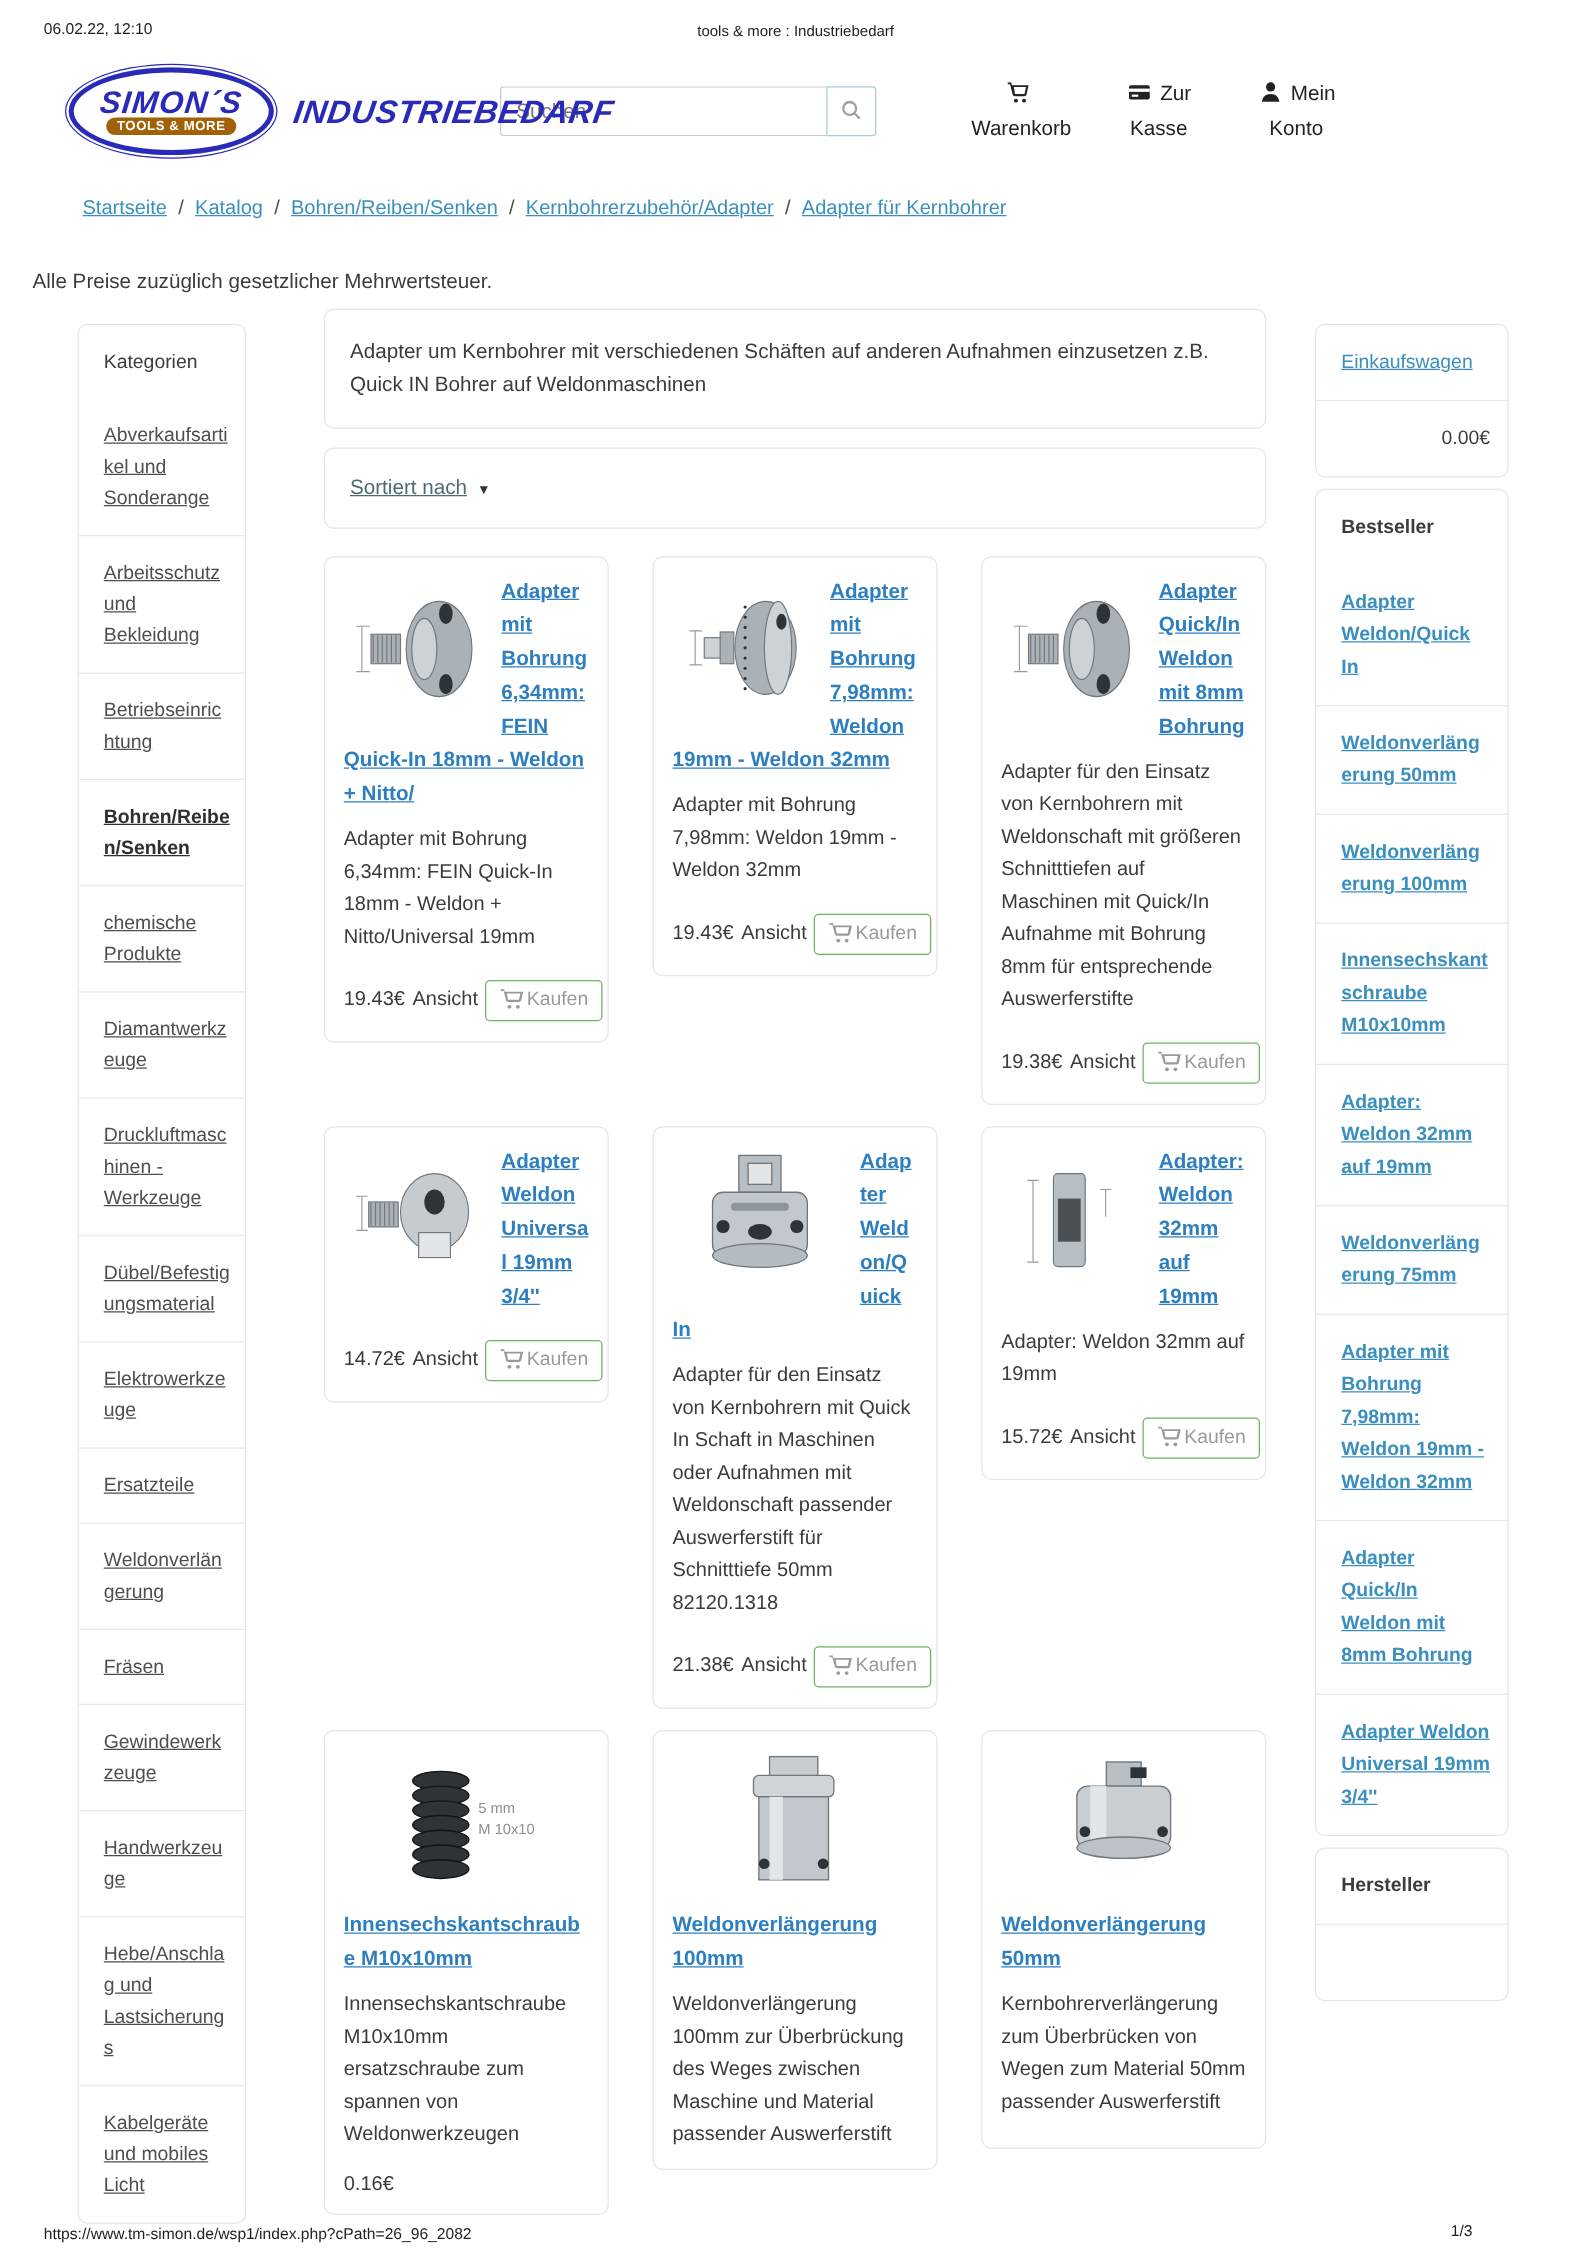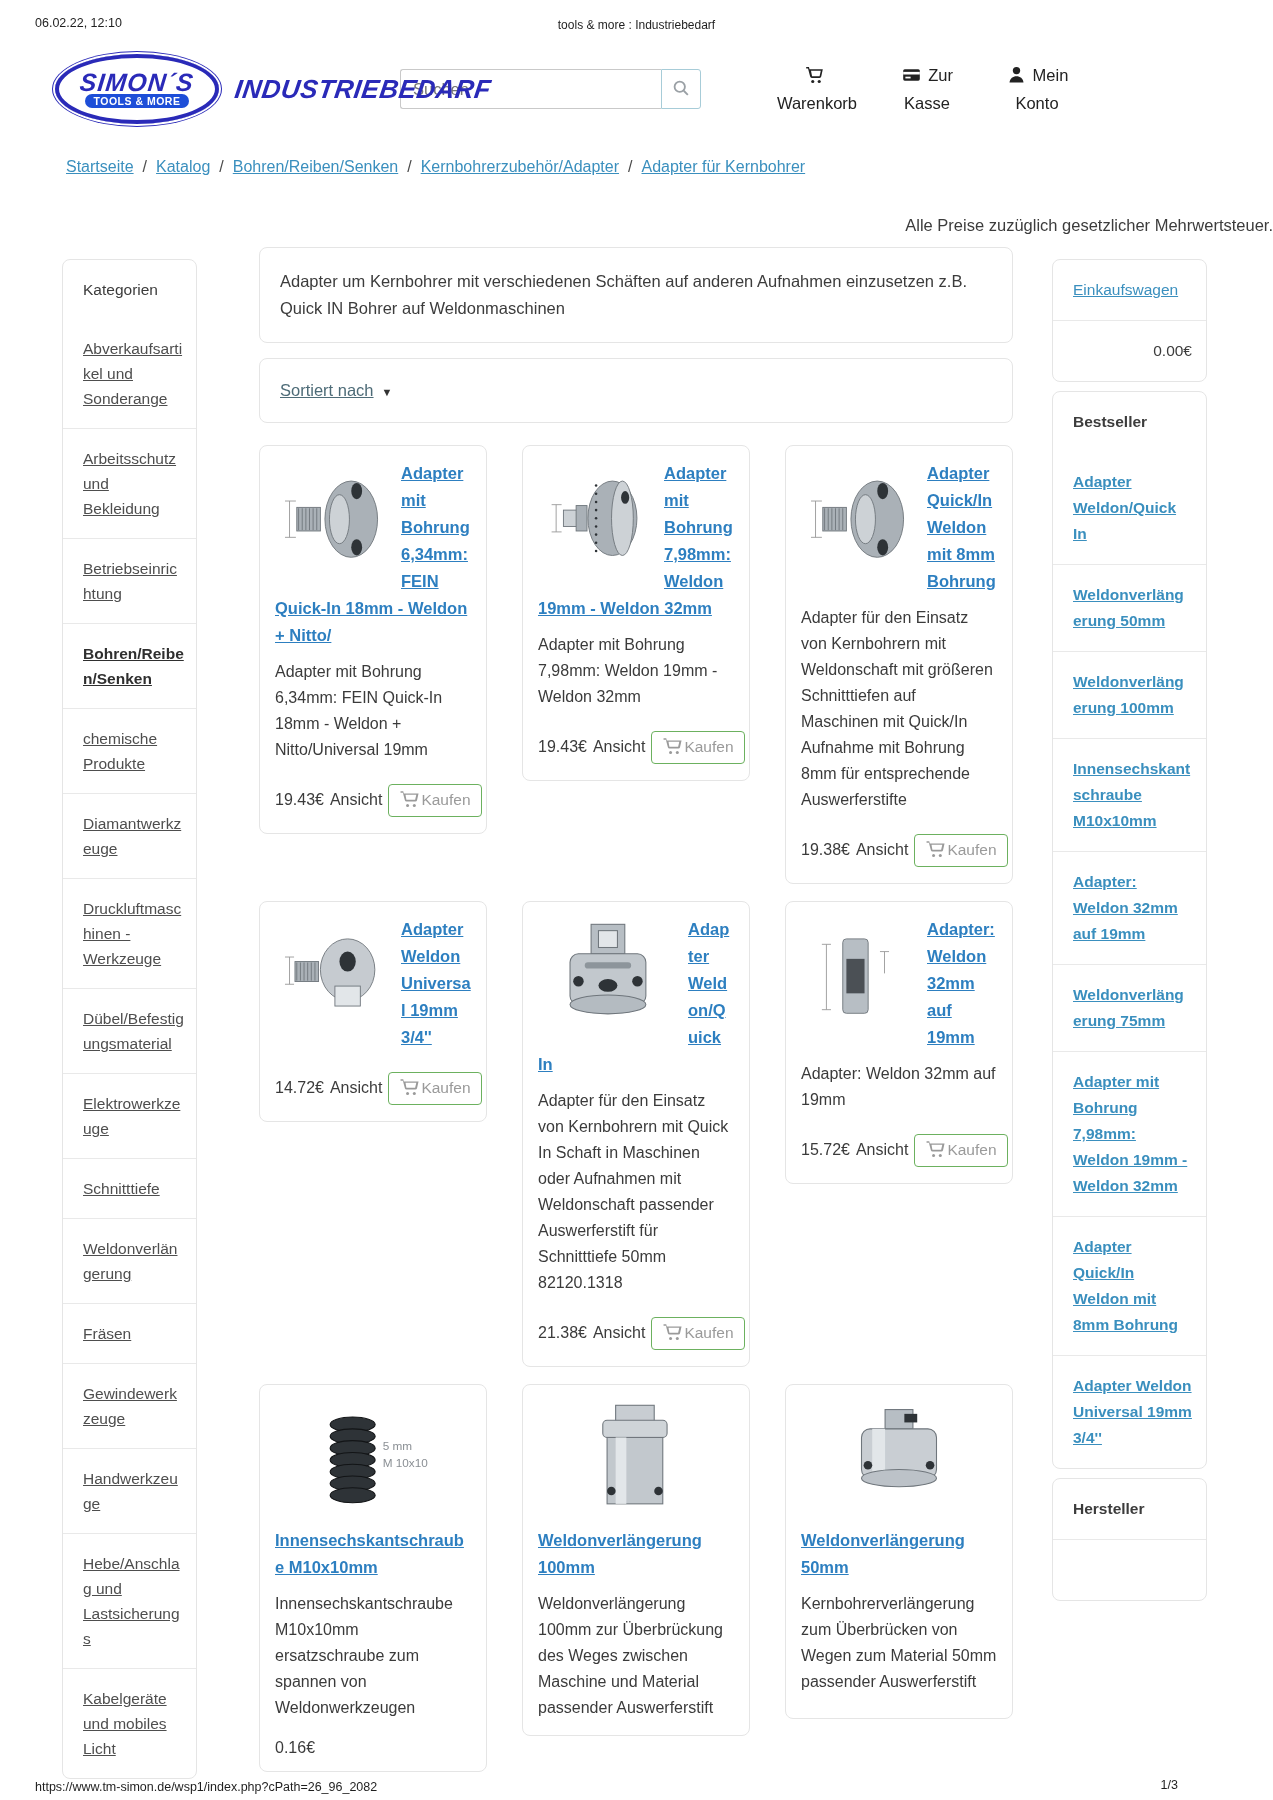--- a/index.html
+++ b/index.html
@@ -15,21 +15,21 @@
   .topbar .doc{position:absolute;left:0;right:0;top:18px;text-align:center;font-size:12px;}
   
   .header{display:flex;align-items:center;padding:10px 0 0 55px;height:86px;}
   .logo{display:flex;align-items:center;width:345px;}
   .logo-oval{
     width:156px;height:62px;border:4px solid #2a2ab8;border-radius:50%;
     box-shadow:0 0 0 2px #fff, 0 0 0 3px #2a2ab8;
     display:flex;flex-direction:column;align-items:center;justify-content:center;flex:0 0 auto;
   }
   .logo-name{font-style:italic;font-weight:bold;font-size:25px;color:#2a2ab8;letter-spacing:1px;transform:skewX(-6deg);line-height:24px;}
-  .logo-tag{background:#1d4ed8;color:#fff;font-size:10.5px;font-weight:bold;padding:1px 9px;border-radius:9px;letter-spacing:.5px;}
+  .logo-tag{background:#a16207;color:#fff;font-size:10.5px;font-weight:bold;padding:1px 9px;border-radius:9px;letter-spacing:.5px;}
   .logo-suffix{font-style:italic;font-weight:bold;font-size:26px;color:#2a2ab8;margin-left:16px;transform:skewX(-8deg);letter-spacing:.5px;white-space:nowrap;}
   .search{display:flex;margin-left:0;}
   .search input{
     width:236px;height:38px;border:1px solid #c9c9c9;border-right:none;border-radius:3px 0 0 3px;
     font-size:16.5px;color:#3c3c3c;padding:0 12px;outline:none;font-family:"Liberation Sans",sans-serif;
   }
   .search button{
     width:40px;height:40px;background:#fff;border:1px solid #a7ccd8;border-radius:0 3px 3px 0;
     display:flex;align-items:center;justify-content:center;padding:0;cursor:pointer;
   }
@@ -37,21 +37,21 @@
   .hdr-action{
     width:88px;margin-left:22px;text-align:center;font-size:16.5px;line-height:24px;color:#222;
     text-decoration:none;
   }
   .hdr-action .ic{display:inline-block;vertical-align:-4px;margin-right:6px;color:#222;}
   
   .breadcrumb{margin:24px 0 0 66px;font-size:16px;line-height:22px;}
   .breadcrumb a{color:#3a8fbe;text-decoration:underline;}
   .breadcrumb .sep{color:#4c4c4c;margin:0 9px;text-decoration:none;}
   
-  .notice{margin-top:38px;text-align:right;font-size:16.5px;color:#3c3c3c;}
+  .notice{margin-top:38px;text-align:left;font-size:16.5px;color:#3c3c3c;margin-left:26px;}
   
   .layout{display:flex;align-items:flex-start;margin-top:12px;padding-left:62px;}
   .panel{border:1px solid #e5e5e5;border-radius:8px;background:#fff;box-sizing:border-box;}
   .panel-row{padding:17px 12px 17px 20px;border-top:1px solid #e9e9e9;font-size:15.5px;line-height:25px;overflow-wrap:anywhere;}
   .panel-row:first-child{border-top:none;}
   .panel-head{color:#3c3c3c;}
   
   .col-left{width:135px;flex:0 0 auto;margin-top:12px;}
   .col-left a{color:#4e4e4e;text-decoration:underline;}
   .col-left a.active{color:#2f2f2f;font-weight:bold;}
@@ -164,21 +164,21 @@
         <div class="panel-row">
      <a class="">Druckluftmaschinen - Werkzeuge</a>
    </div>
         <div class="panel-row">
      <a class="">Dübel/Befestigungsmaterial</a>
    </div>
         <div class="panel-row">
      <a class="">Elektrowerkzeuge</a>
    </div>
         <div class="panel-row">
-     <a class="">Schnitttiefe</a>
+     <a class="">Ersatzteile</a>
    </div>
         <div class="panel-row">
      <a class="">Weldonverlängerung</a>
    </div>
         <div class="panel-row">
      <a class="">Fräsen</a>
    </div>
         <div class="panel-row">
      <a class="">Gewindewerkzeuge</a>
    </div>

